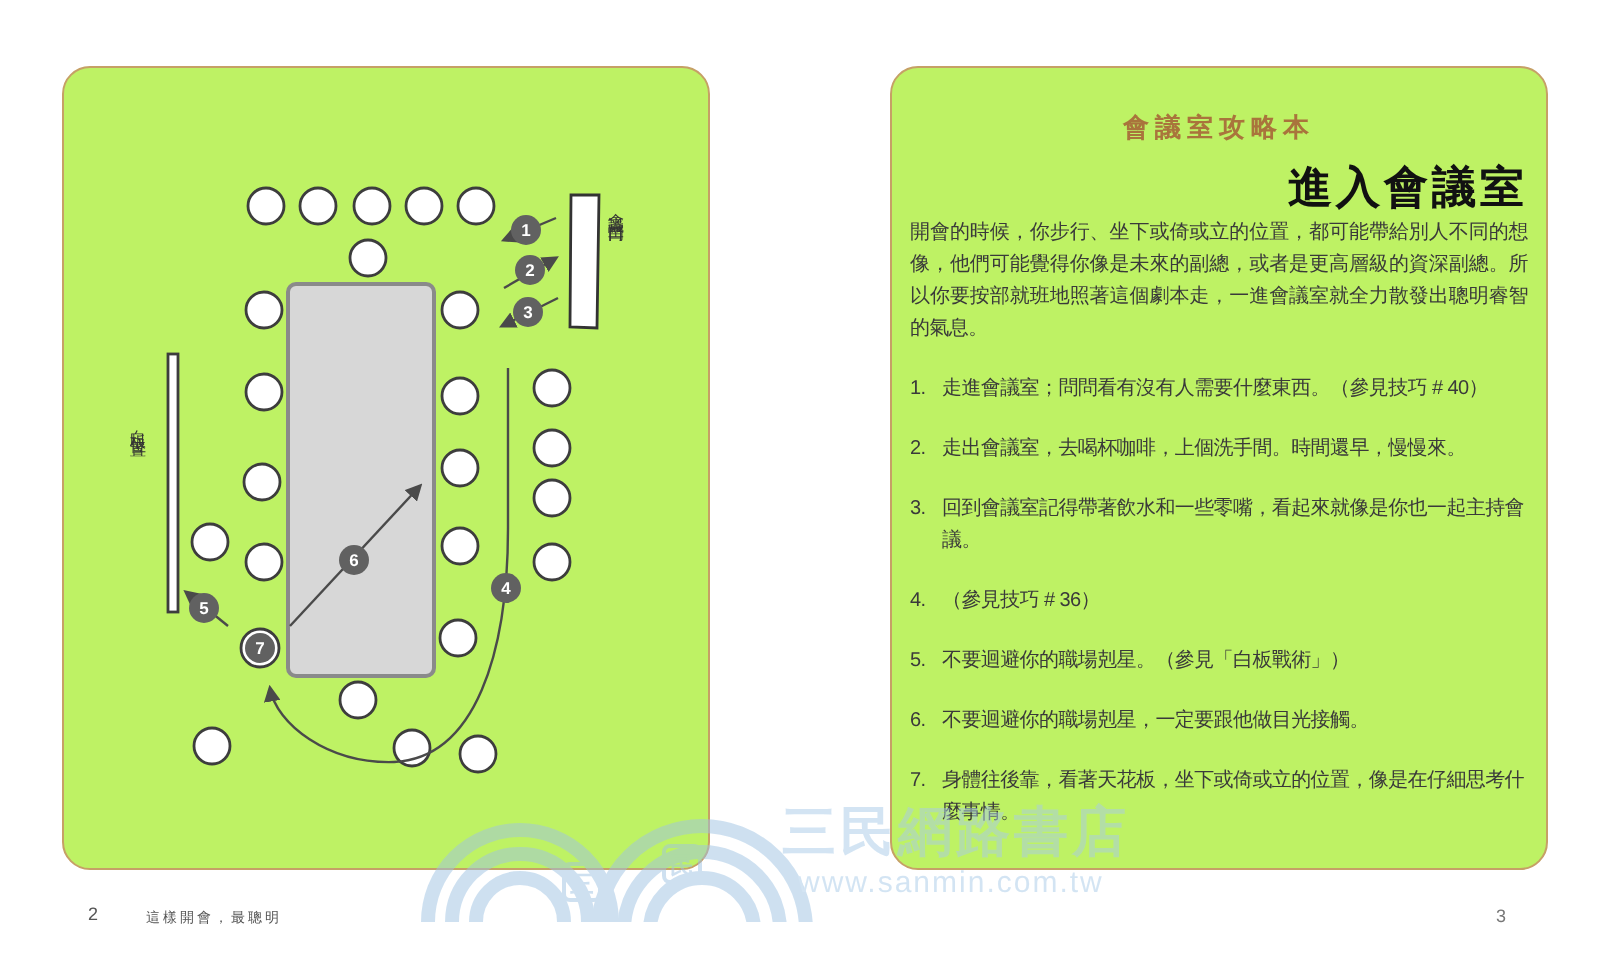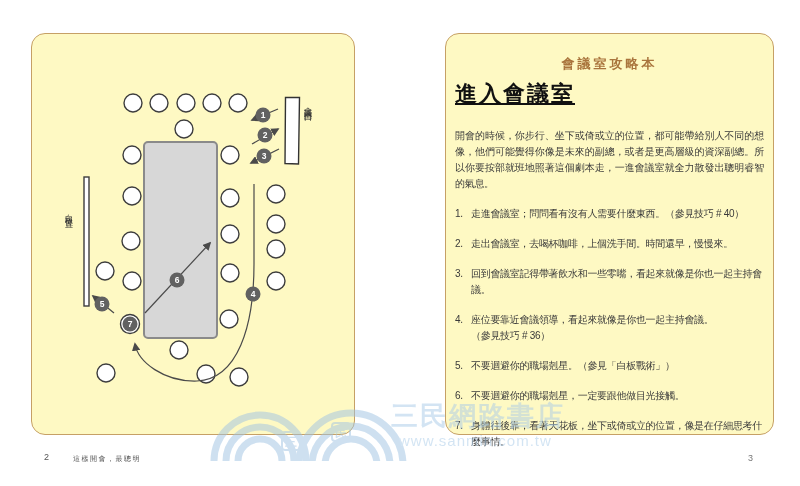--- a/index.html
+++ b/index.html
@@ -6,38 +6,38 @@
   html,body { margin:0; padding:0; }
   body {
     width:800px; height:486px;
     background:#ffffff;
     font-family:"Liberation Sans","DejaVu Sans",sans-serif;
     position:relative; overflow:hidden;
     color:#3a3a3a;
   }
   .page {
     position:absolute;
-    background:#fef9c3;
+    background:#bef264;
     border:1.6px solid #c6a066;
     border-radius:14px;
   }
   #left-page  { left:31px;  top:33px; width:324px; height:402px; }
   #right-page { left:445px; top:33px; width:329px; height:402px; padding:0 9px; }
 
   
   .kicker {
     margin-top:21px; text-align:center;
     color:#a9743c; font-weight:bold; font-size:13px; letter-spacing:3px;
   }
   .title {
-    margin-top:6px; text-align:left;
-    color:#111; font-weight:bold; font-size:22px; letter-spacing:2px;text-decoration:underline;
+    margin-top:6px; text-align:right;
+    color:#111; font-weight:bold; font-size:22px; letter-spacing:2px;
   }
   .intro {
-    margin-top:19px;
+    margin-top:0;
     font-size:10px; line-height:16px; letter-spacing:-0.3px;
     text-align:justify; color:#3a3a3a;
   }
   .steps { margin-top:14px; }
   .step {
     position:relative; padding-left:16px;
     font-size:10px; line-height:16px; letter-spacing:-0.3px;
     color:#3a3a3a; margin-bottom:14px;
   }
   .step .num { position:absolute; left:0; top:0; }
@@ -168,21 +168,20 @@
       <span class="num">2.</span>
       <div class="txt">走出會議室，去喝杯咖啡，上個洗手間。時間還早，慢慢來。</div>
     </div>
     <div class="step">
       <span class="num">3.</span>
       <div class="txt">回到會議室記得帶著飲水和一些零嘴，看起來就像是你也一起主持會議。</div>
     </div>
     <div class="step">
       <span class="num">4.</span>
       <div class="txt">
-        <div>座位要靠近會議領導，看起來就像是你也一起主持會議。</div>
         <div>（參見技巧 # 36）</div>
       </div>
     </div>
     <div class="step">
       <span class="num">5.</span>
       <div class="txt">不要迴避你的職場剋星。（參見「白板戰術」）</div>
     </div>
     <div class="step">
       <span class="num">6.</span>
       <div class="txt">不要迴避你的職場剋星，一定要跟他做目光接觸。</div>

